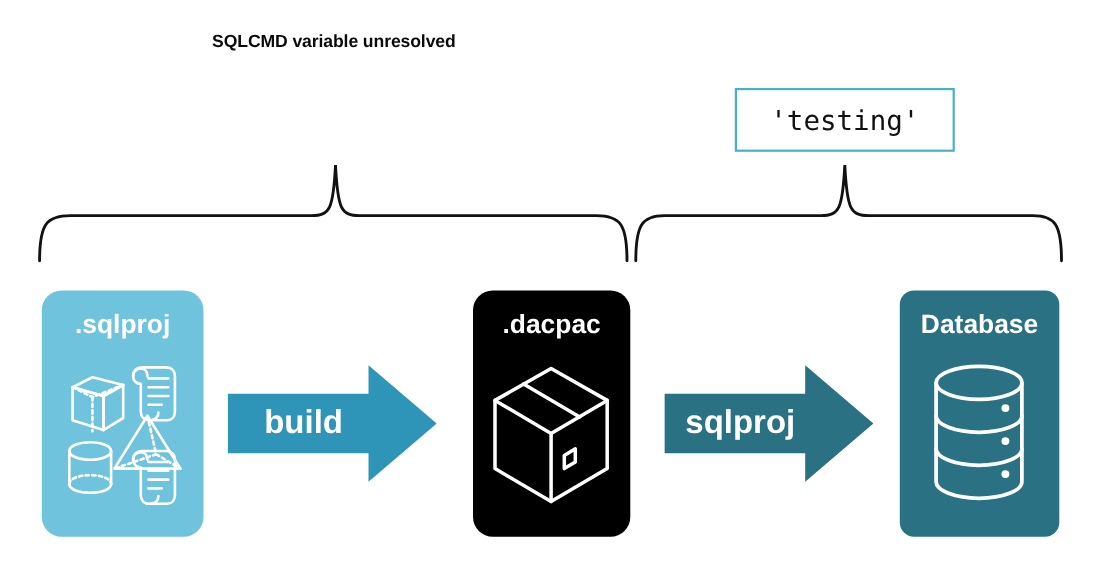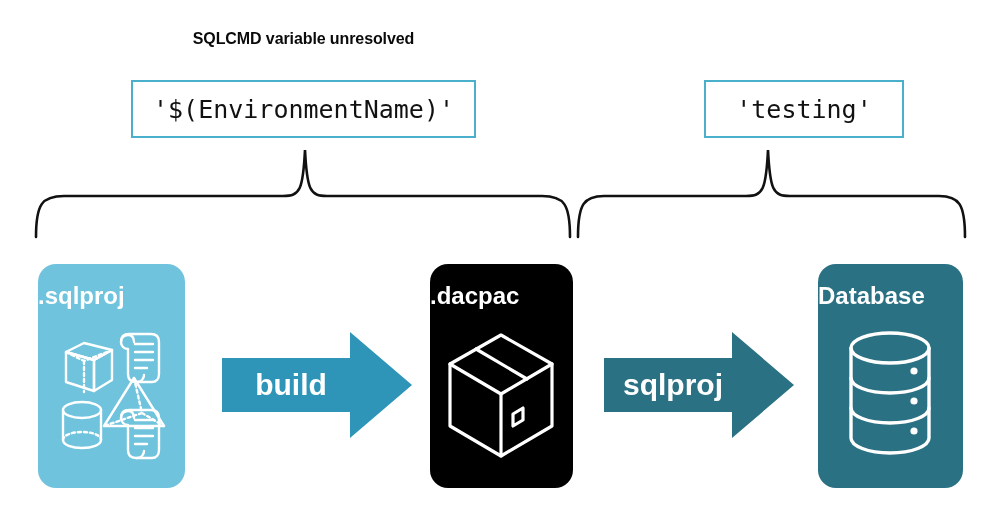--- a/index.html
+++ b/index.html
@@ -46,21 +46,21 @@
     display: flex;
     align-items: center;
     justify-content: center;
     font-family: "DejaVu Sans Mono", "Liberation Mono", monospace;
     font-size: 25px;
     color: #111111;
     letter-spacing: 0px;
     white-space: nowrap;
   }
   #code-box-left  { left: 131px; top: 80px; width: 345px; height: 58px; }
-  #code-box-right { left: 668px; top: 80px; width: 200px; height: 58px; margin-left: 36px; }
+  #code-box-right { left: 668px; top: 80px; width: 200px; height: 58px; }
 
   
   #brace-layer {
     position: absolute;
     left: 0; top: 130px;
     width: 1000px;
     height: 120px;
     pointer-events: none;
   }
 
@@ -70,45 +70,46 @@
     top: 264px;
     height: 224px;
     border-radius: 18px;
     overflow: hidden;
   }
   .card-label {
     position: absolute;
     top: 18px;
     left: 0;
     width: 100%;
+    text-align: center;
     font-family: "Liberation Sans", sans-serif;
     font-weight: bold;
     font-size: 24px;
     color: #ffffff;
     white-space: nowrap;
   }
   .card-art {
     position: absolute;
     left: 0;
     top: 52px;
     width: 100%;
     height: 160px;
   }
 
   #card-sqlproj  { left: 38px;  width: 147px; background: #6fc3dd; }
   #card-dacpac   { left: 430px; width: 143px; background: #000000; }
-  #card-database { left: 818px; width: 145px; background: #2a7183; }
+  #card-database { left: 818px; width: 145px; background: #2a7183; border-radius: 13px; }
 
   
   .arrow {
     position: absolute;
     top: 330px;
     height: 110px;
   }
-  #arrow-build  { left: 222px; width: 190px; }
+  #arrow-build  { left: 207px; width: 190px; }
   #arrow-deploy { left: 604px; width: 190px; }
   .arrow-label {
     position: absolute;
     left: 0;
     top: 50%;
     transform: translateY(-50%);
     width: 138px;
     text-align: center;
     font-family: "Liberation Sans", sans-serif;
     font-weight: bold;
@@ -119,23 +120,20 @@
   }
 </style>
 </head>
 <body>
 
 <div class="stage">
 
   <div class="heading" id="heading-left">SQLCMD variable unresolved</div>
 
 
-  <div class="code-box" id="code-box-left">
-    <span>'$(EnvironmentName)'</span>
-  </div>
 
   <div class="code-box" id="code-box-right">
     <span>'testing'</span>
   </div>
 
   <svg id="brace-layer" viewBox="0 0 1000 120">
 
     <path fill="none" stroke="#111111" stroke-width="2.6" stroke-linecap="round" d="M 36,107
              C 36,74 42,66 64,66
              L 283,66

